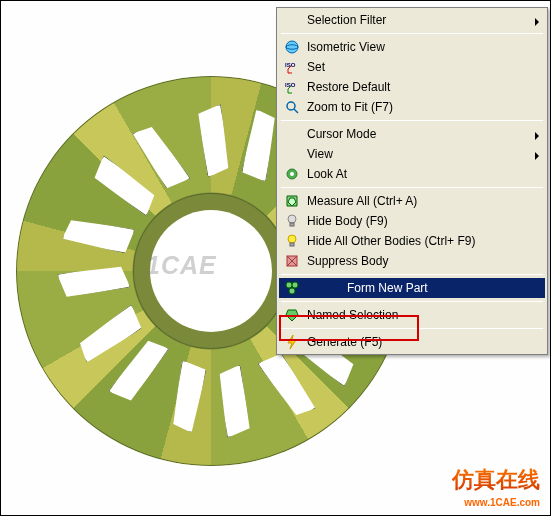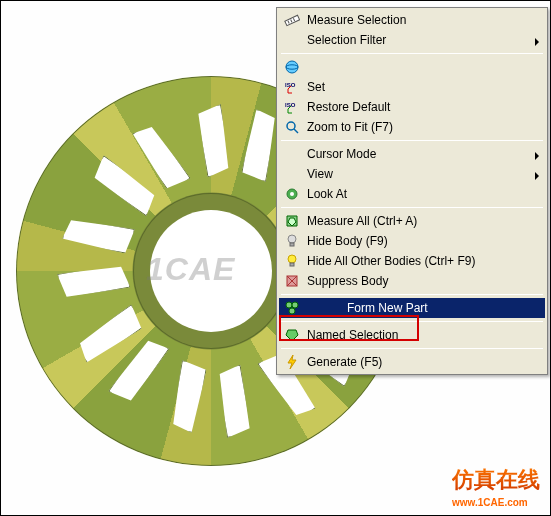--- a/index.html
+++ b/index.html
@@ -56,21 +56,21 @@
     width: 26px; height: 70px;
     background: #fff;
     border: 1px solid #5a6a2a;
     transform-origin: 50% 0;
   }
   .slot.a { clip-path: polygon(0 0, 100% 8%, 85% 100%, 10% 92%); }
   .slot.b { clip-path: polygon(15% 8%, 100% 0, 92% 92%, 0 100%); }
   .watermark-center {
     position: absolute;
     left: 145px; top: 250px;
-    font-size: 32px;
+    font-size: 25px;
     font-weight: bold;
     font-style: italic;
     color: rgba(120,120,120,0.35);
     letter-spacing: 1px;
     pointer-events: none;
   }
   .context-menu {
     position: absolute;
     left: 275px;
     top: 6px;
@@ -120,21 +120,21 @@
   }
   .highlight-box {
     position: absolute;
     border: 2px solid #d40000;
     pointer-events: none;
   }
   .footer-brand {
     position: absolute;
     right: 10px;
     bottom: 6px;
-    text-align: left;
+    text-align: right;
     font-family: SimHei, "Microsoft YaHei", sans-serif;
   }
   .footer-brand .cn {
     font-size: 22px;
     font-weight: bold;
     background: linear-gradient(#ff7a00, #cc3300);
     -webkit-background-clip: text;
     background-clip: text;
     color: transparent;
     display: inline-block;
@@ -167,47 +167,37 @@
     <div class="slot a" style="transform: rotate(280deg) translate(-13px,95px);"></div>
     <div class="slot b" style="transform: rotate(305deg) translate(-13px,95px);"></div>
     <div class="slot a" style="transform: rotate(325deg) translate(-13px,95px);"></div>
     <div class="slot b" style="transform: rotate(350deg) translate(-13px,95px);"></div>
   </div>
   <div class="watermark-center">1CAE</div>
 </div>
 
 <div class="context-menu">
 
-  <div class="menu-item">
-    <span class="icon">
-      <svg width="16" height="16">
-          <rect x="1" y="6" width="14" height="5" fill="#fff" stroke="#555" transform="rotate(-25 8 8)"></rect>
-          <line x1="4" y1="7" x2="4" y2="10" stroke="#555" transform="rotate(-25 8 8)"></line>
-          <line x1="7" y1="7" x2="7" y2="10" stroke="#555" transform="rotate(-25 8 8)"></line>
-          <line x1="10" y1="7" x2="10" y2="10" stroke="#555" transform="rotate(-25 8 8)"></line>
-        </svg>
-    </span>
-    <span class="label">Measure Selection</span>
-  </div>
 
   <div class="menu-item">
     <span class="icon"></span>
     <span class="label">Selection Filter</span>
     <span class="arrow"></span>
   </div>
 
   <div class="menu-sep"></div>
 
   <div class="menu-item">
     <span class="icon">
       <svg width="16" height="16">
           <circle cx="8" cy="8" r="6" fill="#66ccff" stroke="#0066aa"></circle>
           <ellipse cx="8" cy="8" rx="6" ry="2.2" fill="none" stroke="#0066aa"></ellipse>
         </svg>
     </span>
+    <span class="label">Isometric View</span>
   </div>
 
   <div class="menu-item">
     <span class="icon">
       <svg width="16" height="16">
           <text x="1" y="8" font-size="6" fill="#006" font-weight="bold">ISO</text>
           <path d="M4 10 L4 14 M4 14 L8 14 M4 10 L7 7" stroke="#d00" fill="none"></path>
         </svg>
     </span>
     <span class="label">Set</span>

